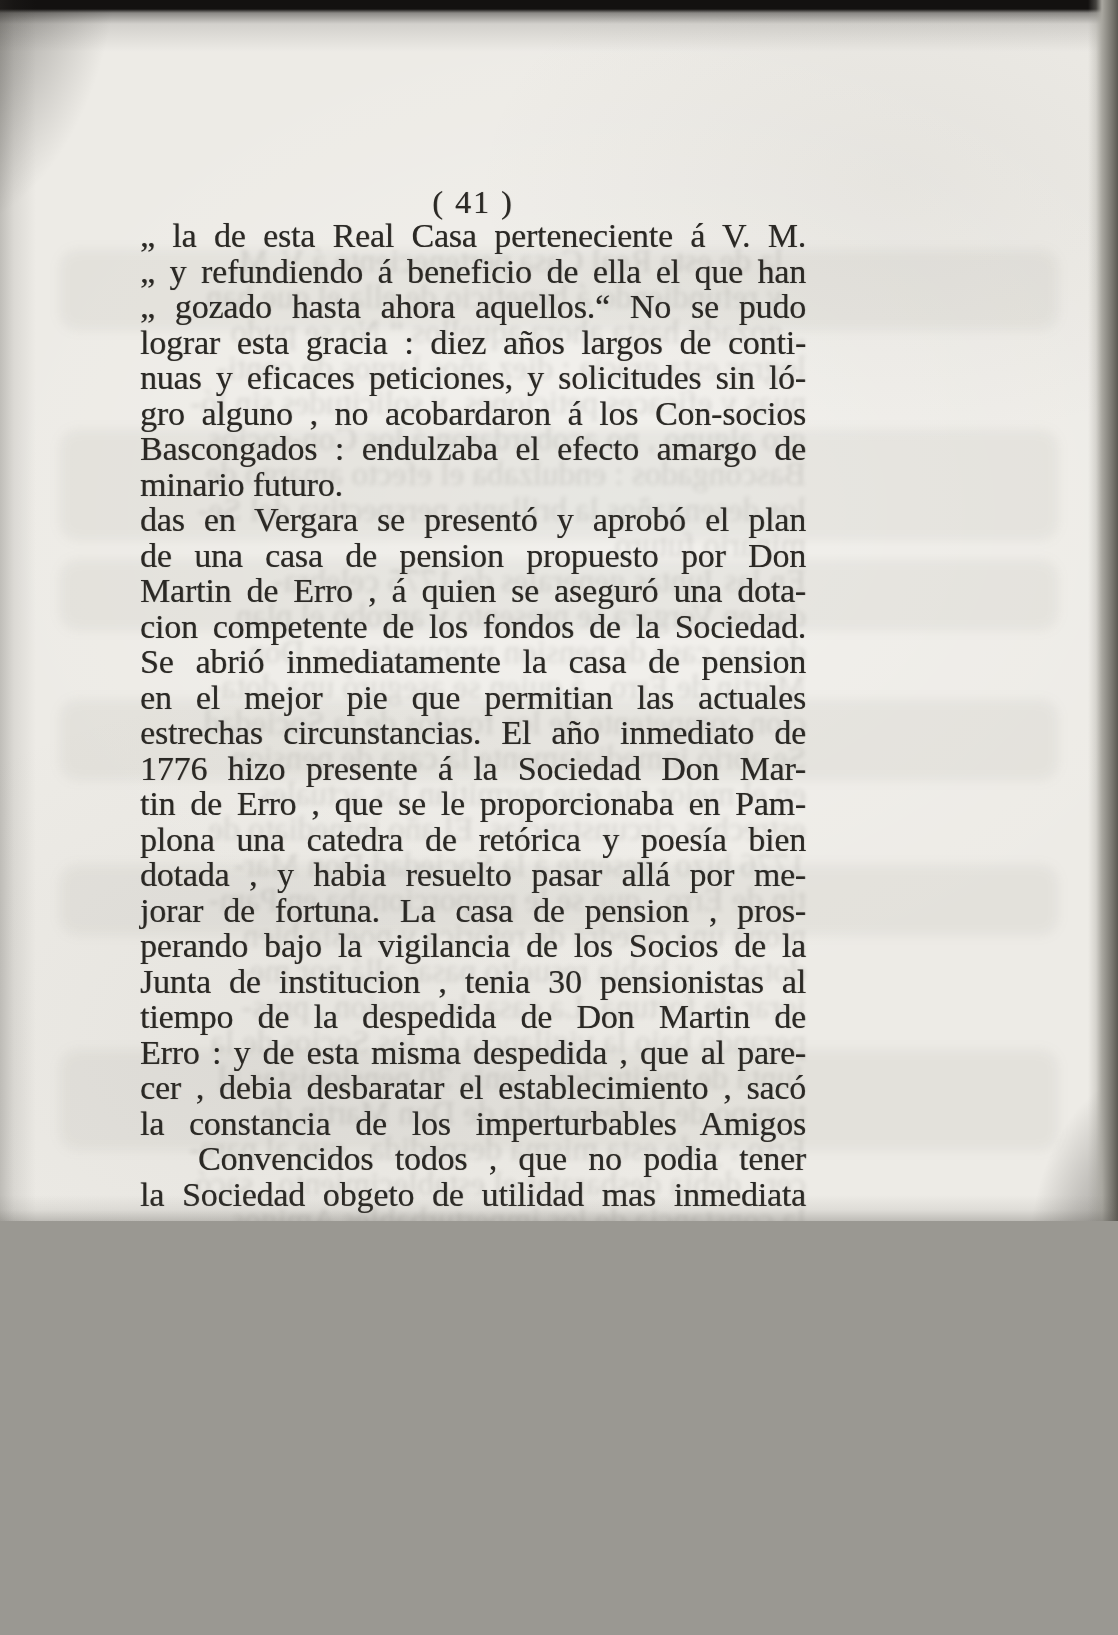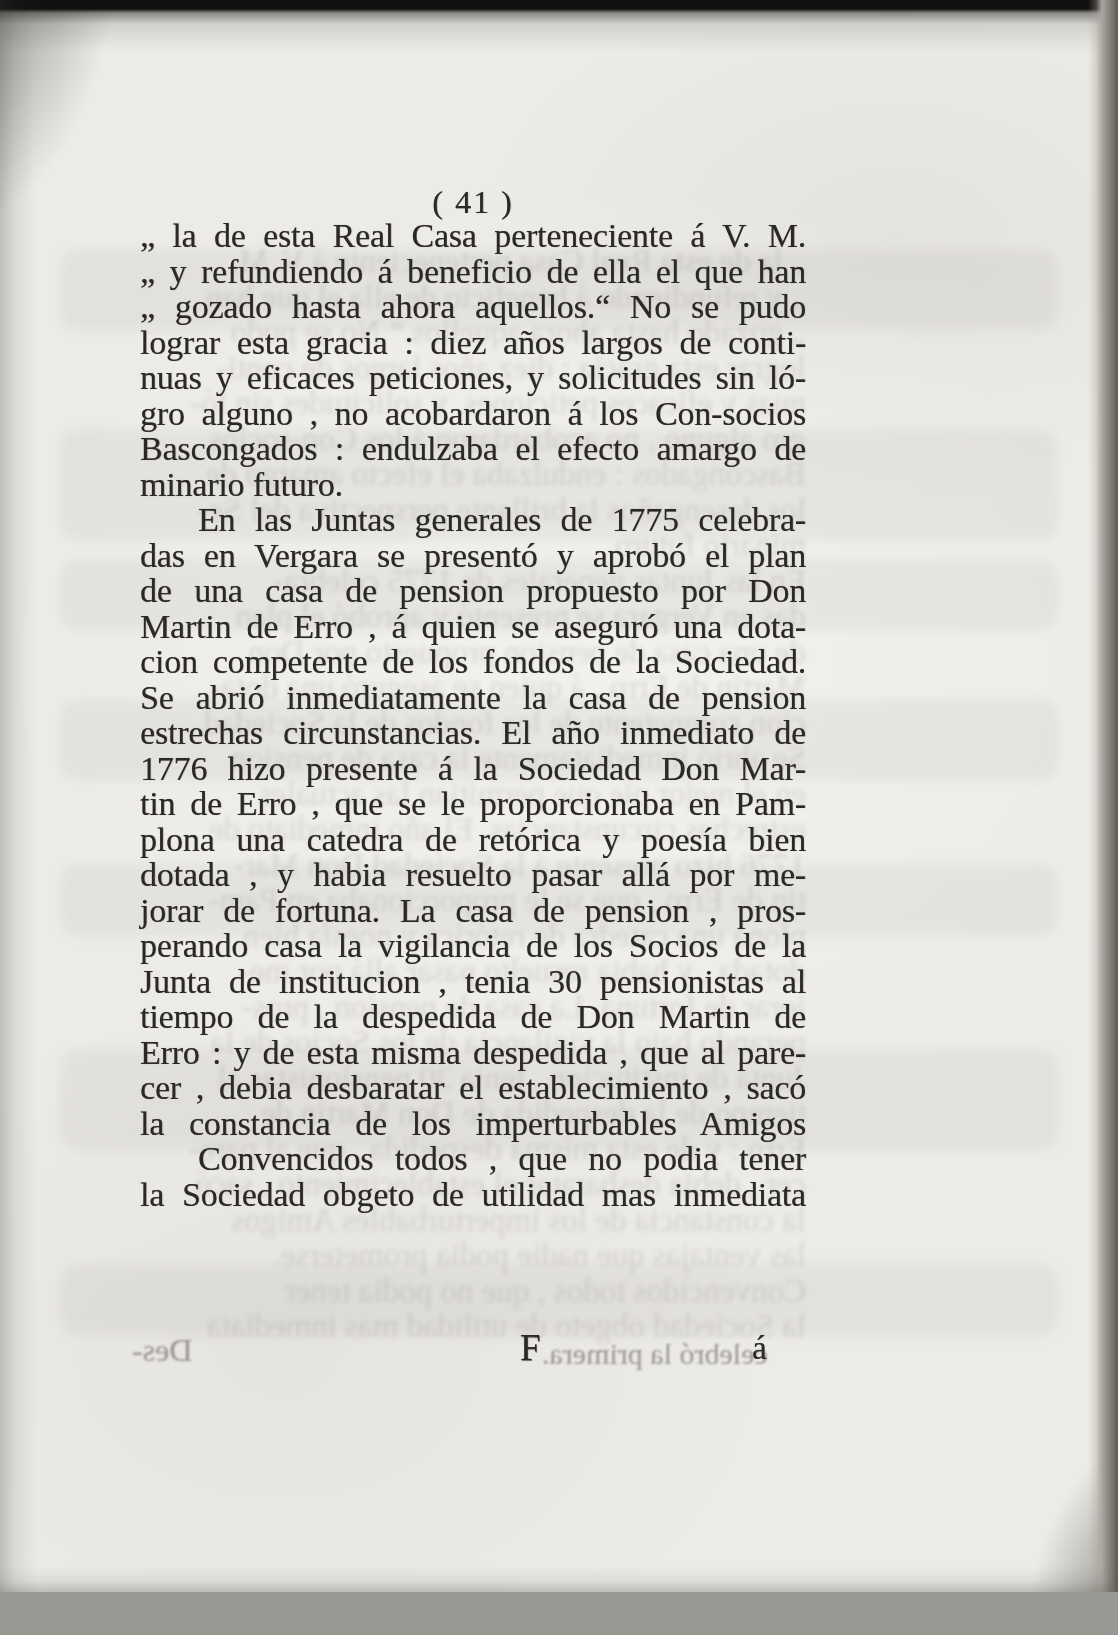--- a/index.html
+++ b/index.html
@@ -3,21 +3,21 @@
 <meta charset="utf-8">
 <style>
   html, body {
     margin: 0;
     padding: 0;
     background: #9a9892;
   }
   .page {
     position: relative;
     width: 1118px;
-    height: 1592px;
+    height: 1221px;
     overflow: hidden;
     background-color: #edebe6;
     background-image:
       radial-gradient(900px 700px at 55% 42%, rgba(255,255,255,0.30), rgba(255,255,255,0) 72%),
       radial-gradient(700px 500px at 25% 85%, rgba(120,118,110,0.06), rgba(120,118,110,0) 70%),
       radial-gradient(600px 380px at 80% 15%, rgba(120,118,110,0.07), rgba(120,118,110,0) 70%);
     font-family: "Liberation Serif", "DejaVu Serif", serif;
     color: #2b2925;
   }
 
@@ -193,33 +193,33 @@
 
   <div class="text" id="text-block">
       <div class="line">„ la de esta Real Casa perteneciente á V. M.</div>
       <div class="line">„ y refundiendo á beneficio de ella el que han</div>
       <div class="line">„ gozado hasta ahora aquellos.“ No se pudo</div>
       <div class="line">lograr esta gracia : diez años largos de conti-</div>
       <div class="line">nuas y eficaces peticiones, y solicitudes sin ló-</div>
       <div class="line">gro alguno , no acobardaron á los Con-socios</div>
       <div class="line">Bascongados : endulzaba el efecto amargo de</div>
       <div class="line nojust">minario futuro.</div>
-      <div class="line indent">En las Juntas generales de 1775 celebra-</div>
       <div class="line">das en Vergara se presentó y aprobó el plan</div>
       <div class="line">de una casa de pension propuesto por Don</div>
       <div class="line">Martin de Erro , á quien se aseguró una dota-</div>
       <div class="line">cion competente de los fondos de la Sociedad.</div>
       <div class="line">Se abrió inmediatamente la casa de pension</div>
+      <div class="line">en el mejor pie que permitian las actuales</div>
       <div class="line">estrechas circunstancias. El año inmediato de</div>
       <div class="line">1776 hizo presente á la Sociedad Don Mar-</div>
       <div class="line">tin de Erro , que se le proporcionaba en Pam-</div>
       <div class="line">plona una catedra de retórica y poesía bien</div>
       <div class="line">dotada , y habia resuelto pasar allá por me-</div>
       <div class="line">jorar de fortuna. La casa de pension , pros-</div>
-      <div class="line">perando casa la vigilancia de los Socios de la</div>
+      <div class="line">perando bajo la vigilancia de los Socios de la</div>
       <div class="line">Junta de institucion , tenia 30 pensionistas al</div>
       <div class="line">tiempo de la despedida de Don Martin de</div>
       <div class="line">Erro : y de esta misma despedida , que al pare-</div>
       <div class="line">cer , debia desbaratar el establecimiento , sacó</div>
       <div class="line">la constancia de los imperturbables Amigos</div>
       <div class="line indent">Convencidos todos , que no podia tener</div>
       <div class="line">la Sociedad obgeto de utilidad mas inmediata</div>
     </div>
 
   <span class="sig">F</span>

